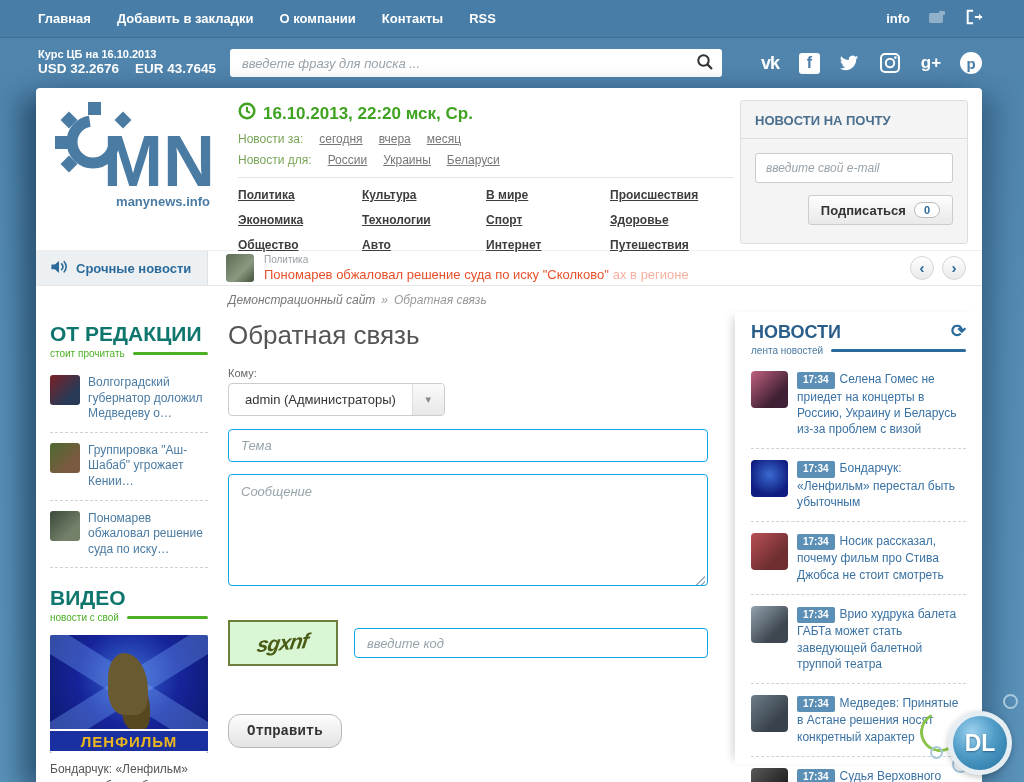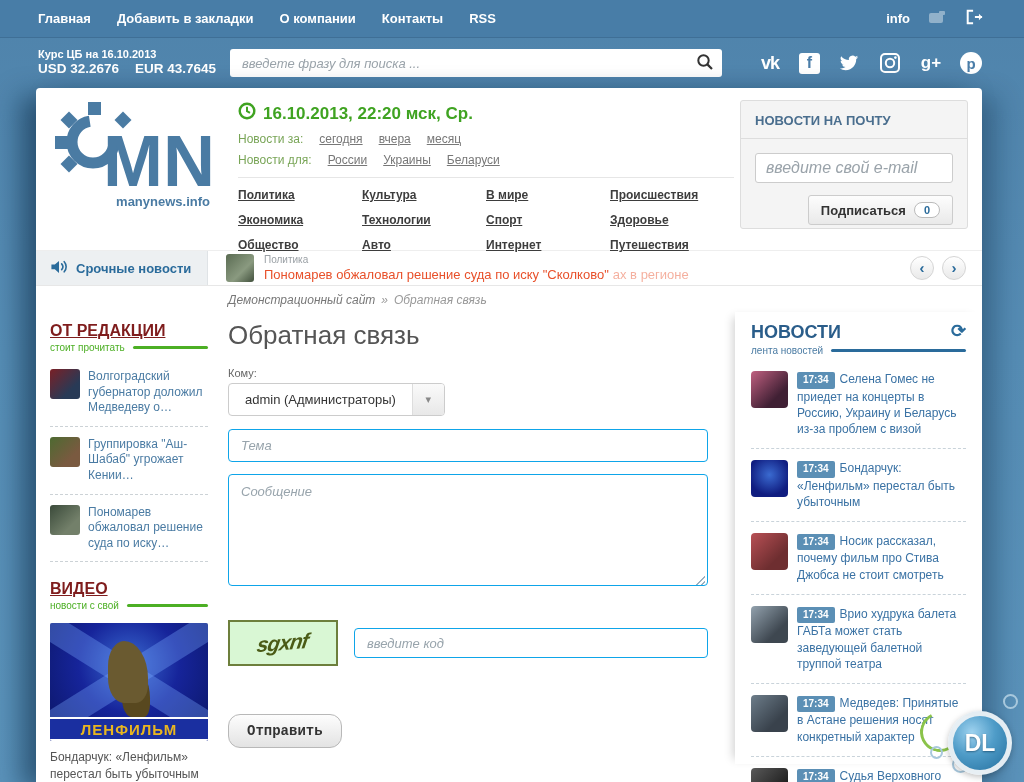--- a/index.html
+++ b/index.html
@@ -61,26 +61,26 @@
   .filter-label { color:#79a557; }
   .filter-link { color:#777; text-decoration:underline; cursor:pointer; }
   .mid-divider { border:none; border-top:1px solid #e6e6e6; margin:10px 0 10px 0; width:496px; }
   .cats {
     display:grid; grid-auto-flow:column; grid-template-rows:repeat(3,auto);
     grid-template-columns:repeat(4,124px); row-gap:11px; width:500px;
   }
   .cat-link { font-size:12px; font-weight:bold; color:#3d3d3d; text-decoration:underline; cursor:pointer; }
 
   
-  .subscribe { width:228px; margin-left:auto; margin-right:2px; background:#f4f4f4; border:1px solid #ddd; border-radius:3px; height:129px; }
+  .subscribe { width:228px; margin-left:auto; margin-right:2px; background:#f4f4f4; border:1px solid #ddd; border-radius:3px; height:144px; }
   .subscribe-head { padding:12px 14px 10px; font-size:13px; font-weight:bold; color:#4a6e8e; border-bottom:1px solid #ddd; }
   .subscribe-body { padding:14px; }
   .subscribe-body input {
     width:100%; height:30px; border:1px solid #ccc; border-radius:3px; padding:0 10px;
-    font-size:16px; font-family:inherit; outline:none;
+    font-size:12px; font-family:inherit; outline:none;
   }
   .subscribe-body input::placeholder { color:#9aa3aa; font-style:italic; }
   .subscribe-actions { display:flex; justify-content:flex-end; margin-top:12px; }
   .btn-subscribe {
     display:flex; align-items:center; gap:8px; cursor:pointer;
     background:linear-gradient(#fdfdfd,#e9e9e9); border:1px solid #ccc; border-radius:3px;
     padding:6px 12px; font-size:13px; font-weight:bold; color:#333; font-family:inherit;
   }
   .badge-count { background:#fff; border:1px solid #bbb; border-radius:10px; font-size:11px; font-weight:bold; color:#2a6b9b; padding:1px 9px; }
 
@@ -108,21 +108,21 @@
   .breadcrumb { padding:7px 0 5px 192px; font-size:12px; font-style:italic; color:#999; }
   .breadcrumb .root { color:#777; cursor:pointer; }
   .breadcrumb .sep { margin:0 6px; }
 
   
   .content-row { display:flex; align-items:stretch; height:452px; }
   .left-col { width:158px; margin-left:14px; flex:none; padding-top:10px; }
   .main-col { flex:1; padding:8px 24px 0 20px; }
   .right-col { width:247px; flex:none; padding:10px 16px 0 16px; box-shadow:-7px 0 9px -5px rgba(0,0,0,.18); }
 
-  .sec-title-green { font-size:16px; font-weight:bold; color:#7f1d1d;text-decoration:underline; }
+  .sec-title-green { font-size:21px; font-weight:bold; color:#0f766e; }
   .sec-sub { display:flex; align-items:center; gap:8px; margin-top:2px; }
   .sec-sub .txt-green { font-size:10px; color:#4caf24; white-space:nowrap; }
   .sec-sub .line-green { flex:1; height:3px; background:#4caf24; border-radius:2px; }
   .sec-title-blue { font-size:18px; font-weight:bold; color:#2a5d8a; }
   .sec-sub .txt-blue { font-size:10px; color:#4a7ba3; white-space:nowrap; }
   .sec-sub .line-blue { flex:1; height:3px; background:#2a6b9b; border-radius:2px; }
 
   .ed-item { display:flex; gap:8px; padding:10px 0; border-bottom:1px dashed #ccd2d6; cursor:pointer; }
   .ed-item:last-of-type { border-bottom:1px dashed #ccd2d6; }
   .ed-thumb { width:30px; height:30px; border-radius:3px; flex:none; }

